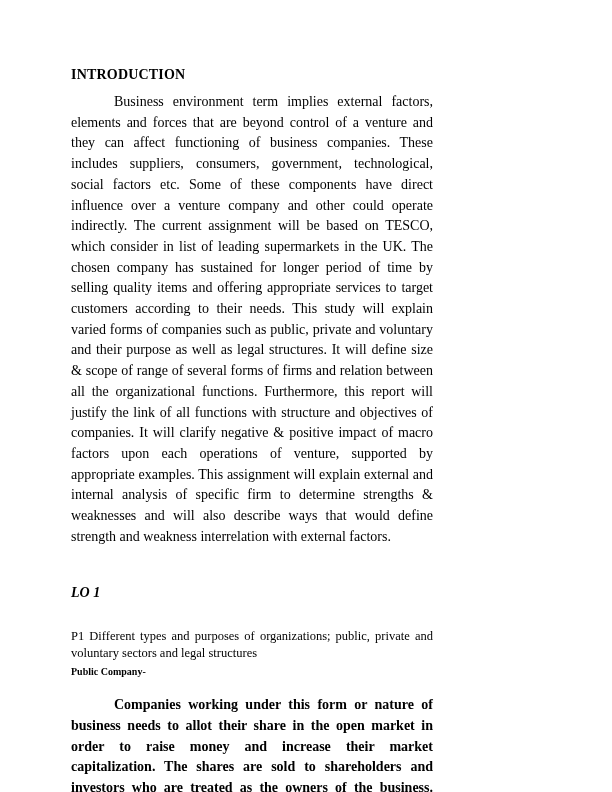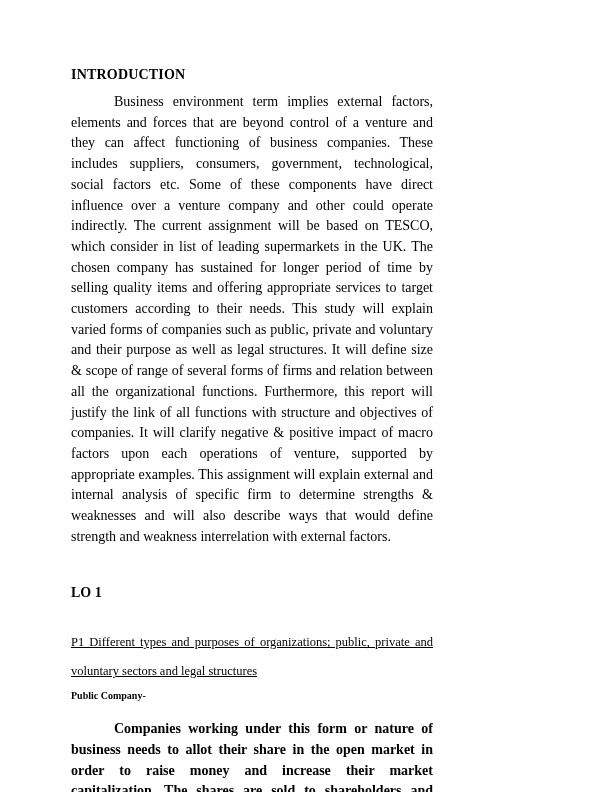--- a/index.html
+++ b/index.html
@@ -35,26 +35,26 @@
     margin: 0;
   }
   .body-para.cont {
     text-align-last: justify;
     font-weight: bold;
   }
   .lo-heading {
     font-size: 14px;
     font-weight: bold;
     margin: 38px 0 0 0;
+    font-style: italic;
   }
   .p1-heading {
     font-size: 12.5px;
-    line-height: 29px;
+    line-height: 17px;
     margin: 27px 0 0 0;
-    text-decoration: underline;
     text-align: justify;
   }
   .bold-label {
     font-size: 10px;
     line-height: 20.7px;
     font-weight: bold;
     margin: 0;
   }
   .para-gap {
     margin-top: 12px;

